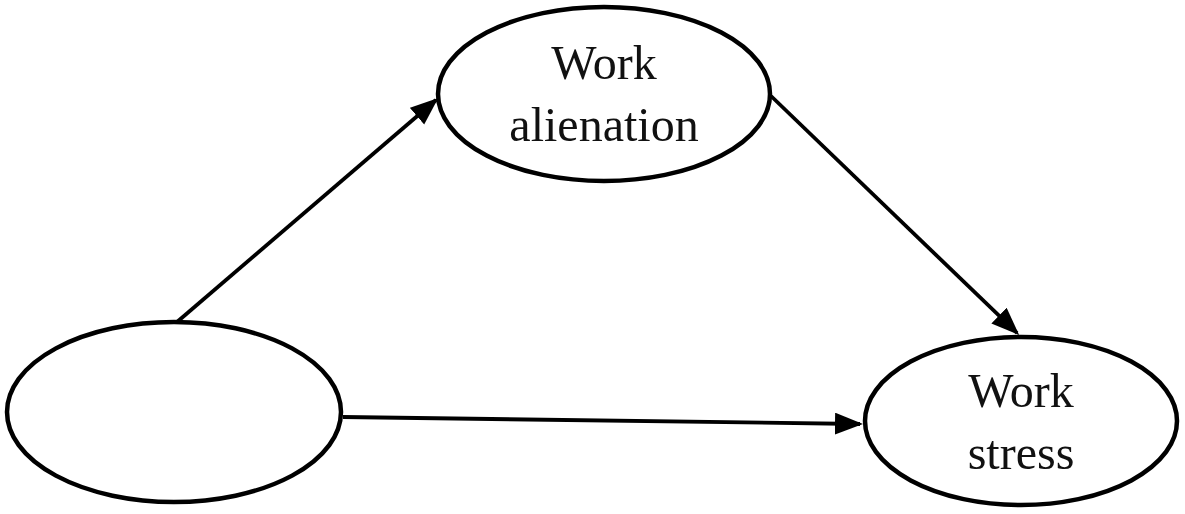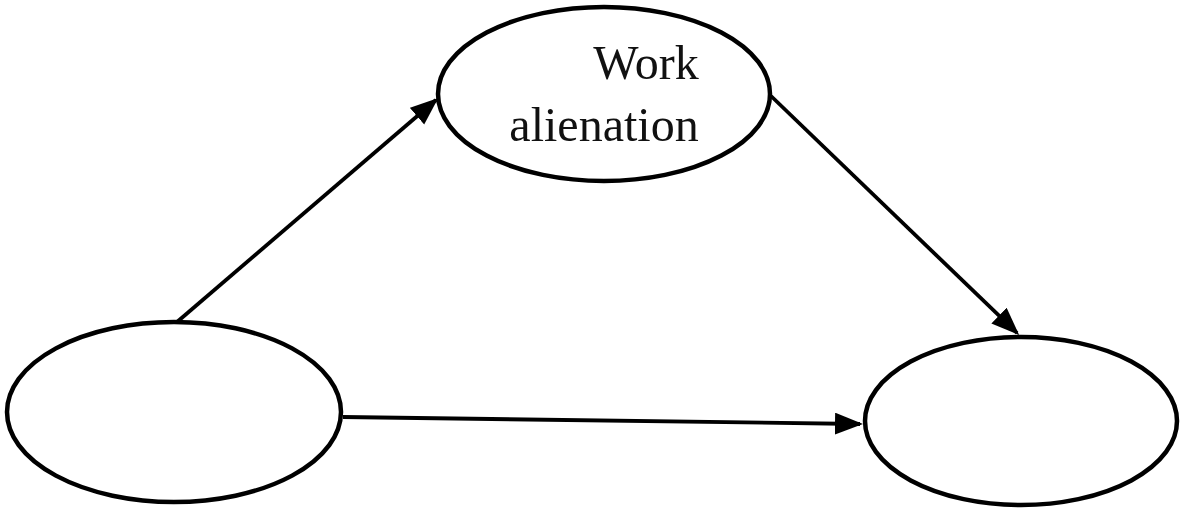--- a/index.html
+++ b/index.html
@@ -33,21 +33,21 @@
   .arrowhead-fill {
     fill: #000000;
     stroke: none;
   }
   .node-label {
     position: absolute;
     transform: translate(-50%, -50%);
     color: #111111;
     font-size: 48px;
     line-height: 62px;
-    text-align: right;
+    text-align: center;
     white-space: pre-line;
     letter-spacing: 0px;
     user-select: none;
   }
 </style>
 </head>
 <body>
 
 <div class="figure-canvas">
 
@@ -68,14 +68,15 @@
 
     <ellipse class="node-shape" cx="604" cy="94" rx="166" ry="87"></ellipse>
 
     <ellipse class="node-shape" cx="1021" cy="421" rx="156" ry="84"></ellipse>
   </svg>
 
 
   <div class="node-label" style="left:604px; top:94px;">Work
 alienation</div>
 
+  <div class="node-label" style="left:1021px; top:422px;">Work stress</div>
 
 </div>
 
 </body></html>

